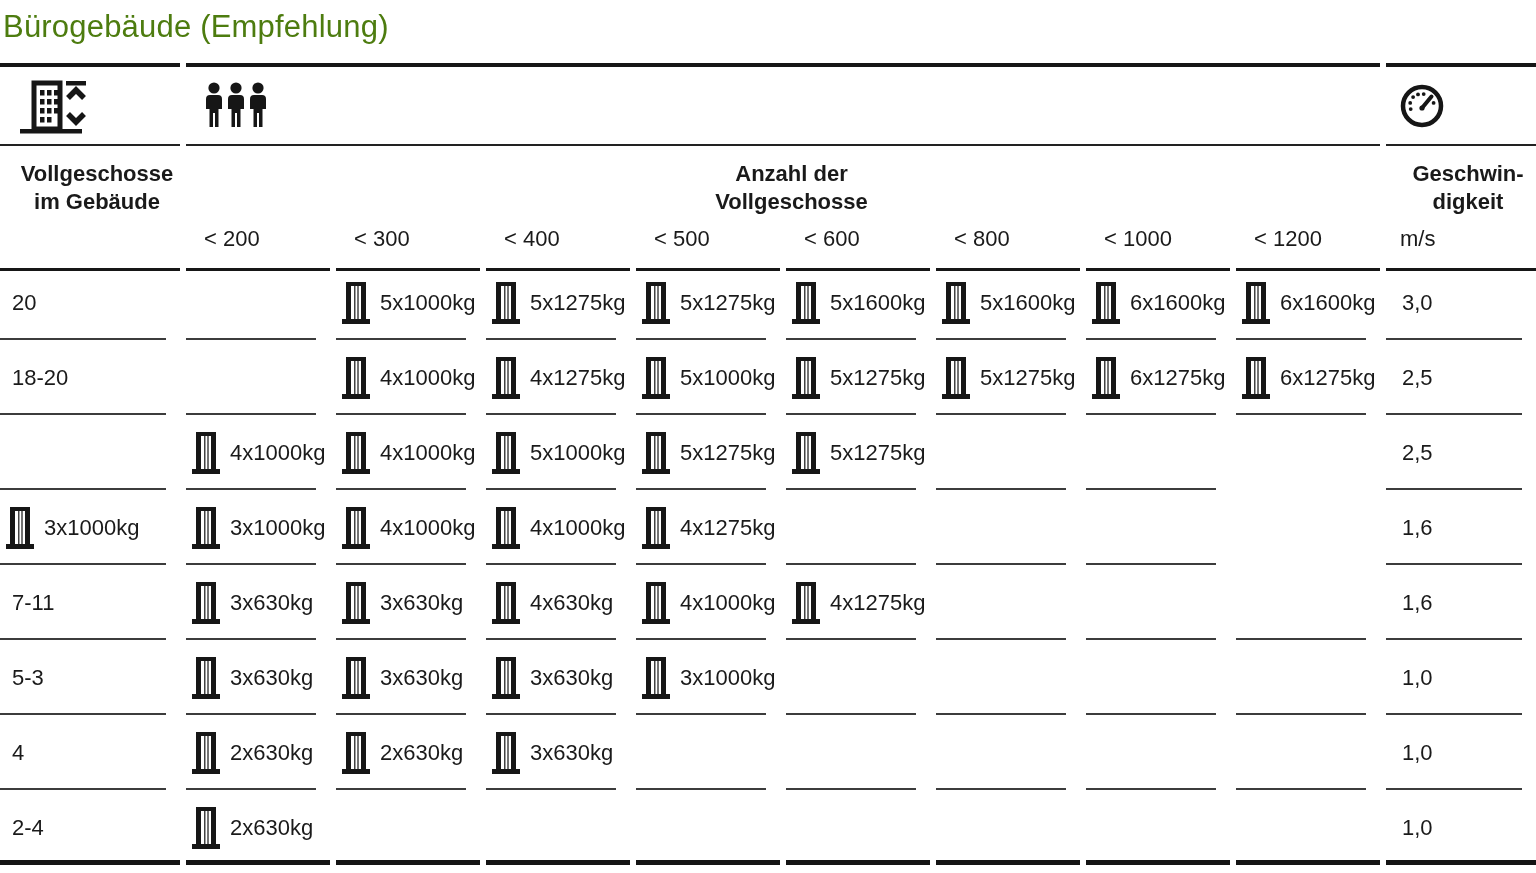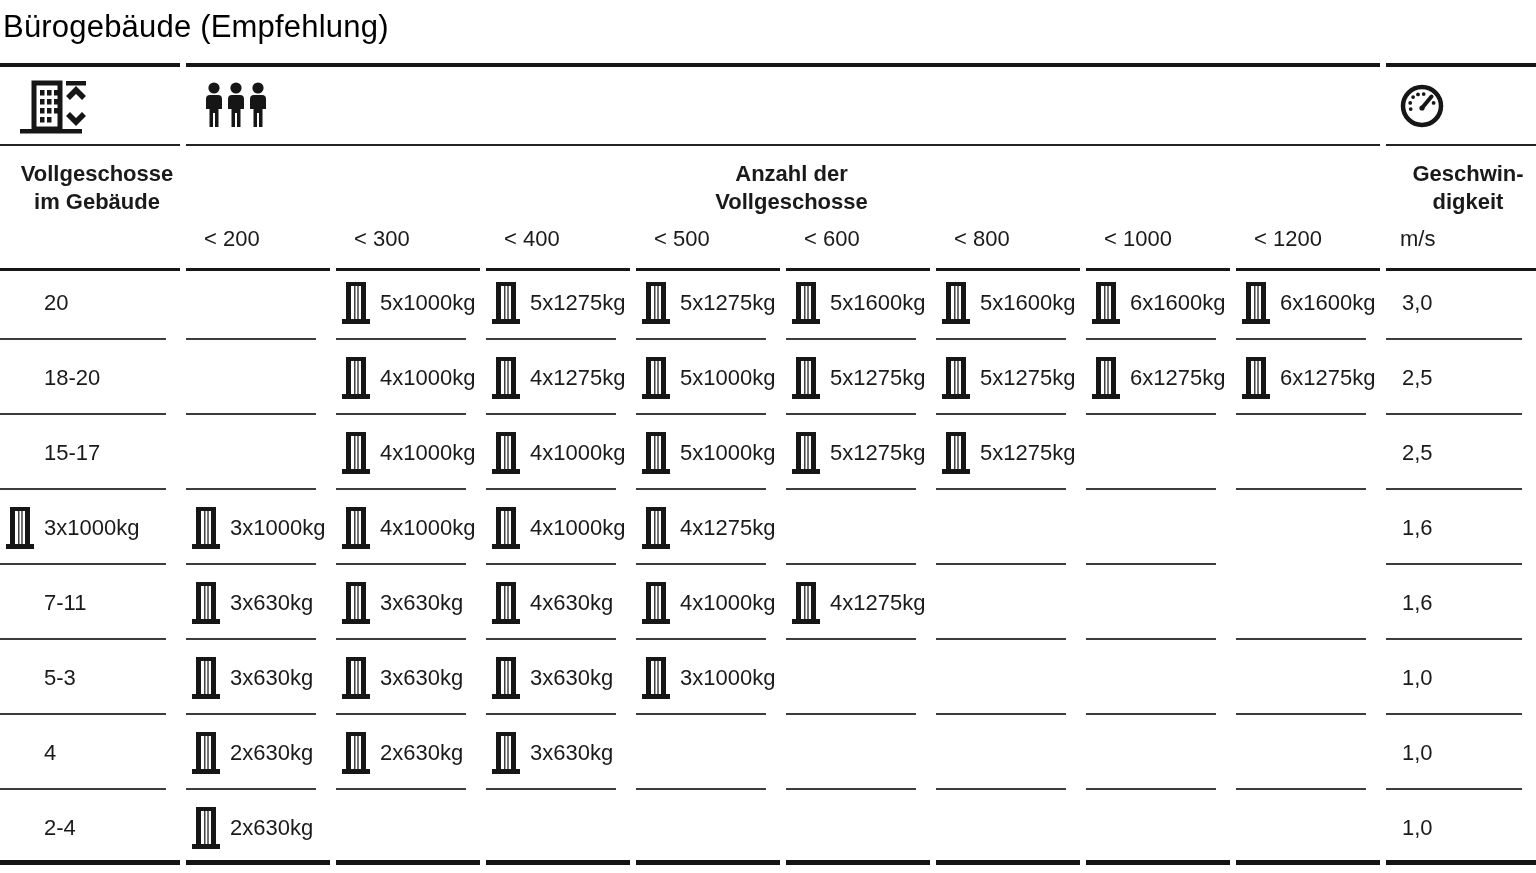--- a/index.html
+++ b/index.html
@@ -12,21 +12,21 @@
     overflow:hidden;
   }
   .title{
     margin:0;
     padding:9px 0 0 3px;
     height:63px;
     box-sizing:border-box;
     font-size:31px;
     font-weight:300;
     letter-spacing:.2px;
-    color:#000000;
+    color:#4d7c0f;
   }
   .row{
     display:grid;
     grid-template-columns:180px repeat(8,144px) 150px;
     column-gap:6px;
   }
   .cell{box-sizing:border-box;position:relative;}
   .span-mid{grid-column:2/10;}
   .c10{grid-column:10/11;}
 
@@ -76,21 +76,21 @@
   .data-row .cell::after{
     content:"";
     position:absolute;
     left:0;right:14px;bottom:0;
     height:2px;
     background:#3c3c3c;
   }
   .data-row.last .cell::after{
     right:0;height:5px;background:#141414;
   }
-  .floors-cell{padding-left:44px;}
+  .floors-cell{padding-left:12px;}
   .data-cell{padding-left:6px;}
   .lift-icon{display:inline-flex;flex:0 0 auto;}
   .cfg{margin-left:10px;white-space:nowrap;}
   .speed-cell{padding-left:16px;}
 
   svg .stroke{fill:none;stroke:#161616;}
   svg .fill{fill:#161616;}
 </style>
 </head>
 <body>
@@ -396,23 +396,20 @@
         </g>
       </svg>
     </span>
     <span class="cfg">6x1275kg</span>
   </div></div>
     <div class="cell c10 speed-cell">
             <span>2,5</span>
           </div>
   </div>
         <div class="row data-row">
-    <div class="cell c1 floors-cell">
-            <span>15-17</span>
-          </div>
     <div class="cells" style="display:contents"><div class="cell data-cell empty">
     
     
   </div><div class="cell data-cell">
     <span class="lift-icon">
       <svg width="28" height="42" viewBox="0 0 28 42">
         <g fill="#161616">
           <rect x="0" y="37" width="28" height="5"></rect>
           <rect x="4" y="0" width="5" height="37"></rect>
           <rect x="19" y="0" width="5" height="37"></rect>

